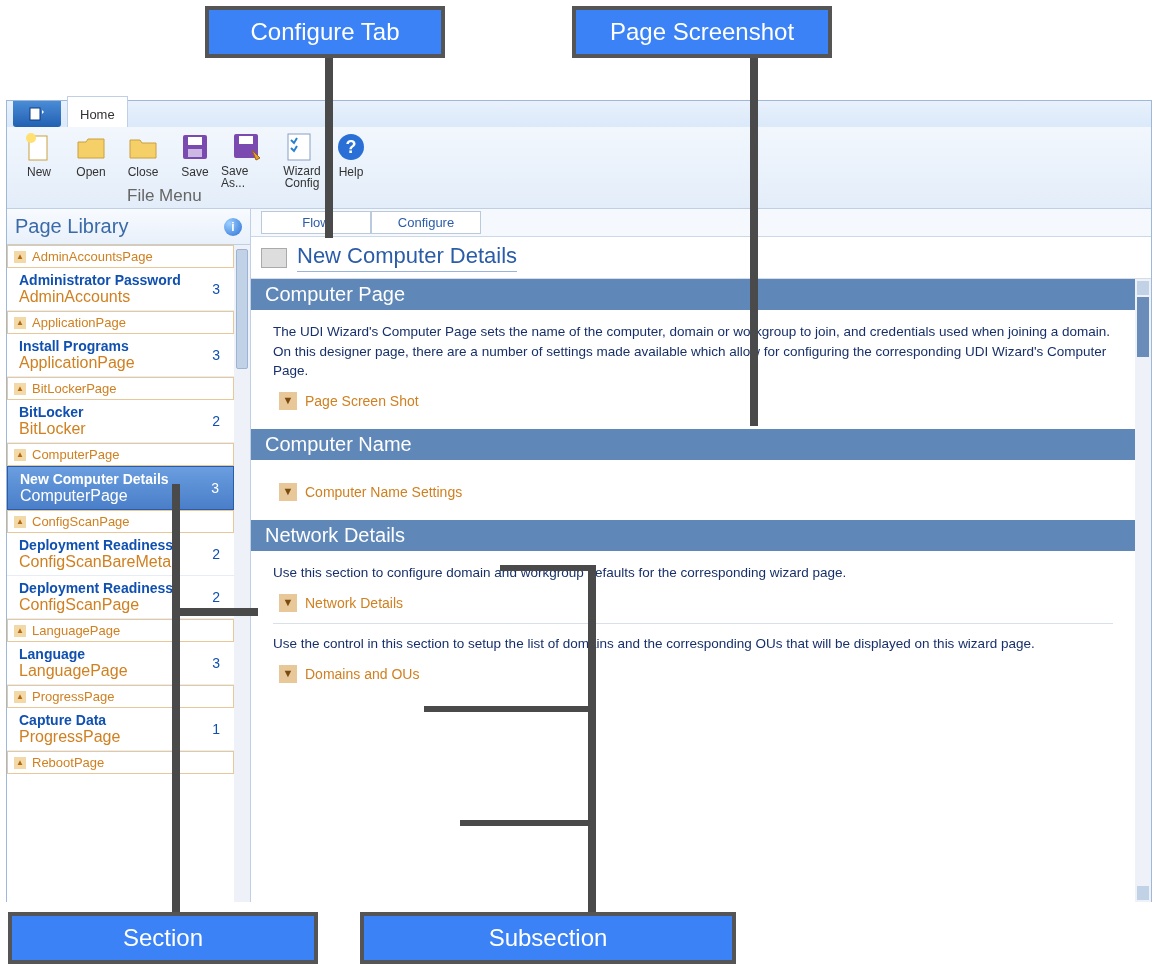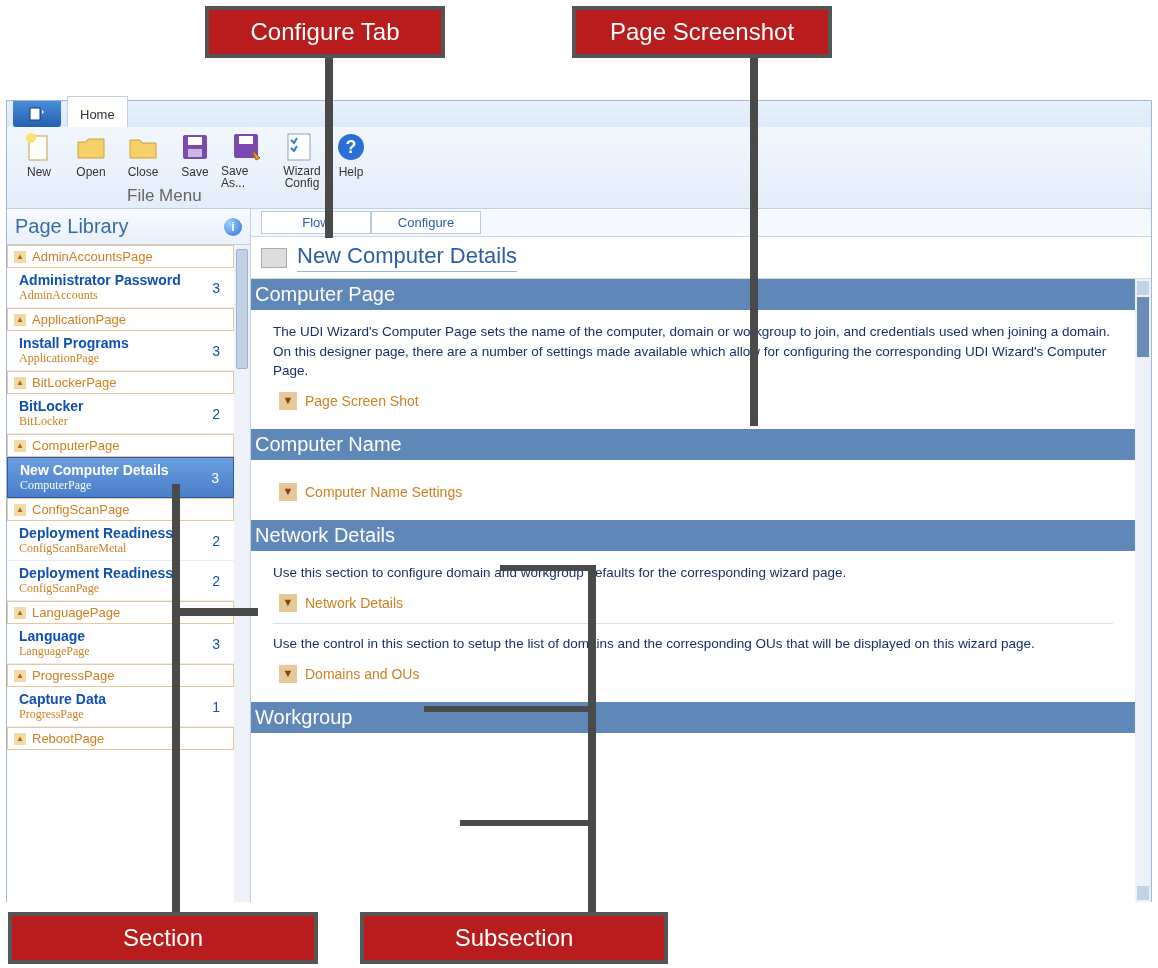--- a/index.html
+++ b/index.html
@@ -6,21 +6,21 @@
   body {
     font-family: "Segoe UI", Tahoma, sans-serif;
     background: #fff;
     width: 1158px;
     height: 968px;
     position: relative;
     overflow: hidden;
   }
   .callout {
     position: absolute;
-    background: #b91c1c;
+    background: #3b82f6;
     border: 4px solid #555;
     color: #fff;
     font-size: 24px;
     padding: 8px 28px;
     z-index: 100;
     text-align: center;
   }
   .callout-line {
     position: absolute;
     background: #4a4a4a;
@@ -126,21 +126,21 @@
     display:flex;align-items:center;justify-content:center;
     font-size:8px;color:#b06a10;
   }
   .page-item {
     border-bottom:1px solid #e6edf6;
     padding:4px 8px 4px 12px;
     display:flex;justify-content:space-between;align-items:center;
   }
   .page-item .names { display:flex;flex-direction:column;}
   .page-item .title { color:#1050b0; font-size:14px; font-weight:600;}
-  .page-item .sub { color:#d08020; font-size:12px;font-family:Liberation Serif, serif;}
+  .page-item .sub { color:#d08020; font-size:16px;}
   .page-item .count { color:#1050b0; font-size:14px; margin-right:6px;}
   .page-item.selected {
     background: linear-gradient(#6a9ee0,#4a7ec8);
     border:1px solid #2a5ca8;
   }
   .page-item.selected .title,
   .page-item.selected .sub,
   .page-item.selected .count { color:#fff;}
 
   .main { flex:1; display:flex; flex-direction:column; background:#f5f8fc;}
@@ -174,21 +174,21 @@
   .content-thumb-up { position:absolute; right:2px; top:2px; width:12px; height:14px; background:#c1d1e6; }
   .content-thumb { position:absolute; right:2px; top:18px; width:12px; height:60px; background:#6a8cb8; }
   .content-thumb-down { position:absolute; right:2px; bottom:2px; width:12px;height:14px;background:#c1d1e6;}
 
   .content-inner { padding:0; margin-right:16px;}
   .section-bar {
     background:#5f87b8;
     color:#fff;
     font-size:20px;
     font-family:"Segoe UI Light","Segoe UI",sans-serif;
-    padding:4px 4px;
+    padding:4px 14px;
   }
   .section-body { padding:12px 22px; color:#18306a; font-size:13.5px; line-height:1.45;}
   .sub-toggle {
     display:flex; align-items:center; gap:8px;
     color:#d08020; font-size:14px;
     margin:10px 0 6px 6px;
   }
   .sub-toggle .chev {
     width:18px;height:18px; background:#e8c898; color:#7a4a10;
     display:flex;align-items:center;justify-content:center;font-size:11px;
@@ -205,21 +205,21 @@
 <div class="callout-line" style="top:56px; left:325px; width:8px; height:182px;"></div>
 
 <div class="callout" style="top:6px; left:572px; width:260px;">Page Screenshot</div>
 <div class="callout-line" style="top:56px; left:750px; width:8px; height:370px;"></div>
 
 <div class="callout" style="top:912px; left:8px; width:310px;">Section</div>
 <div class="callout-line" style="top:608px; left:172px; width:8px; height:304px;"></div>
 <div class="callout-line" style="top:608px; left:172px; width:86px; height:8px;"></div>
 <div class="callout-line" style="top:484px; left:172px; width:8px; height:124px;"></div>
 
-<div class="callout" style="top:912px; left:360px; width:308px;">Subsection</div>
+<div class="callout" style="top:912px; left:360px; width:376px;">Subsection</div>
 <div class="callout-line" style="top:565px; left:588px; width:8px; height:347px;"></div>
 <div class="callout-line" style="top:565px; left:500px; width:94px; height:6px;"></div>
 <div class="callout-line" style="top:706px; left:424px; width:170px; height:6px;"></div>
 <div class="callout-line" style="top:820px; left:460px; width:134px; height:6px;"></div>
 
 <div class="app-window">
   <div class="title-bar">
     <div class="app-btn">
       <svg width="18" height="14">
           <rect x="2" y="1" width="10" height="12" fill="#fff" stroke="#0a3c80"></rect>
@@ -434,21 +434,20 @@
                 <span class="chev">▼</span>
                 <span>Network Details</span>
               </div>
               <div class="hr-line"></div>
               <div>Use the control in this section to setup the list of domains and the corresponding OUs that will be displayed on this wizard page.</div>
               <div class="sub-toggle">
                 <span class="chev">▼</span>
                 <span>Domains and OUs</span>
               </div>
             </div>
-            <div class="section-bar">Workgroup</div>
           </div>
         <div class="content-track">
           <div class="content-thumb-up"></div>
           <div class="content-thumb"></div>
           <div class="content-thumb-down"></div>
         </div>
       </div>
     </div>
   </div>
 </div>

